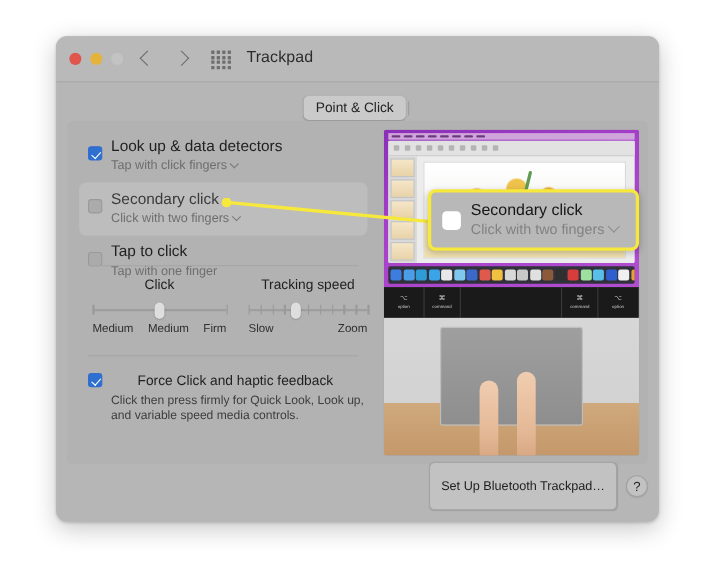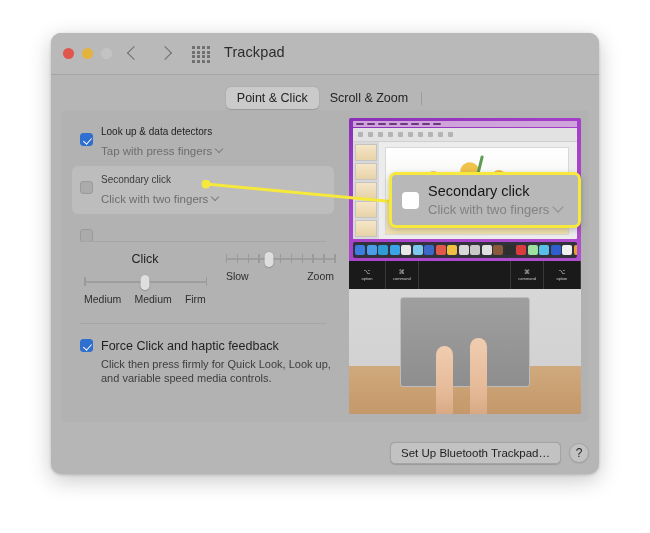--- a/index.html
+++ b/index.html
@@ -235,21 +235,21 @@
     position: absolute;
     left: 4.2px; top: 1.5px;
     width: 3.5px; height: 7px;
     border-right: 1.7px solid #fff;
     border-bottom: 1.7px solid #fff;
     transform: rotate(42deg);
   }
 
   .opt-text { flex: 1 1 auto; }
   .opt-title {
-    font-size: 10px;
+    font-size: 14px;
     color: #1f1f1f;
     line-height: 16px;
     margin-bottom: 1px;
   }
   .opt-title.dim { color: #3b3b3b; }
   .opt-sub {
     font-size: 11.5px;
     color: #6e6e6e;
     line-height: 15px;
     display: inline-flex;
@@ -335,20 +335,21 @@
     top: 228px;
     width: 262px;
     display: flex;
     align-items: flex-start;
   }
   #forceclick .checkbox { margin-top: 1px; }
   #fc-title {
     font-size: 12.5px;
     color: #1f1f1f;
     line-height: 16px;
+    margin-left: 24px;
   }
   #fc-desc {
     font-size: 11px;
     color: #3d3d3d;
     line-height: 14px;
     margin-top: 3px;
     width: 230px;
   }
 
   .panel-divider {
@@ -617,21 +618,21 @@
     display: flex;
     align-items: center;
     gap: 8px;
   }
   #bt-button {
     background: #c2c2c2;
     border: 0.5px solid #a4a4a4;
     border-radius: 5px;
     font-size: 11.5px;
     color: #1f1f1f;
-    padding: 4px 10px;
+    padding: 15px 10px;
     font-family: "Liberation Sans", sans-serif;
     box-shadow: 0 0.5px 1px rgba(0,0,0,0.15);
     cursor: default;
     white-space: nowrap;
   }
   #help-button {
     width: 20px; height: 20px;
     border-radius: 50%;
     background: #c2c2c2;
     border: 0.5px solid #a4a4a4;
@@ -681,52 +682,57 @@
         <i></i>
         <i></i>
     </div>
 
     <div id="window-title">Trackpad</div>
 
   </div>
 
   <div id="tabbar">
     <div class="tab selected">Point &amp; Click</div>
-    <div class="tab">Scroll &amp; Zoom</div>
     <div class="tab-sep"></div>
   </div>
 
   <div id="panel">
 
     <div id="options">
 
       <div class="opt-row">
         <span class="checkbox checked"></span>
         <span class="opt-text">
           <div class="opt-title">Look up &amp; data detectors</div>
           <div class="opt-sub">
-              <span>Tap with press fingers</span>
+              <span>Tap with click fingers</span>
               <span class="chevron-down"></span>
             </div>
         </span>
       </div>
 
       <div class="opt-row highlighted">
         <span class="checkbox"></span>
         <span class="opt-text">
           <div class="opt-title dim">Secondary click</div>
           <div class="opt-sub">
               <span>Click with two fingers</span>
               <span class="chevron-down"></span>
             </div>
         </span>
       </div>
 
       <div class="opt-row">
         <span class="checkbox"></span>
+        <span class="opt-text">
+          <div class="opt-title">Tap to click</div>
+          <div class="opt-sub">
+              <span>Tap with one finger</span>
+            </div>
+        </span>
       </div>
     </div>
 
     <div class="panel-divider" style="top:131px;"></div>
 
     <div id="sliders">
 
       <div class="slider-group click">
         <div class="slider-label">Click</div>
         <div class="slider-track">
@@ -737,20 +743,21 @@
           <span class="slider-thumb" style="left:50%;"></span>
         </div>
         <div class="slider-legend three">
           <span>Medium</span>
           <span>Medium</span>
           <span>Firm</span>
         </div>
       </div>
 
       <div class="slider-group tracking">
+        <div class="slider-label">Tracking speed</div>
         <div class="slider-track">
           <span class="line"></span>
           <span class="tick" style="left:0%;"></span>
           <span class="tick" style="left:10%;"></span>
           <span class="tick" style="left:20%;"></span>
           <span class="tick" style="left:30%;"></span>
           <span class="tick" style="left:40%;"></span>
           <span class="tick" style="left:50%;"></span>
           <span class="tick" style="left:60%;"></span>
           <span class="tick" style="left:70%;"></span>

